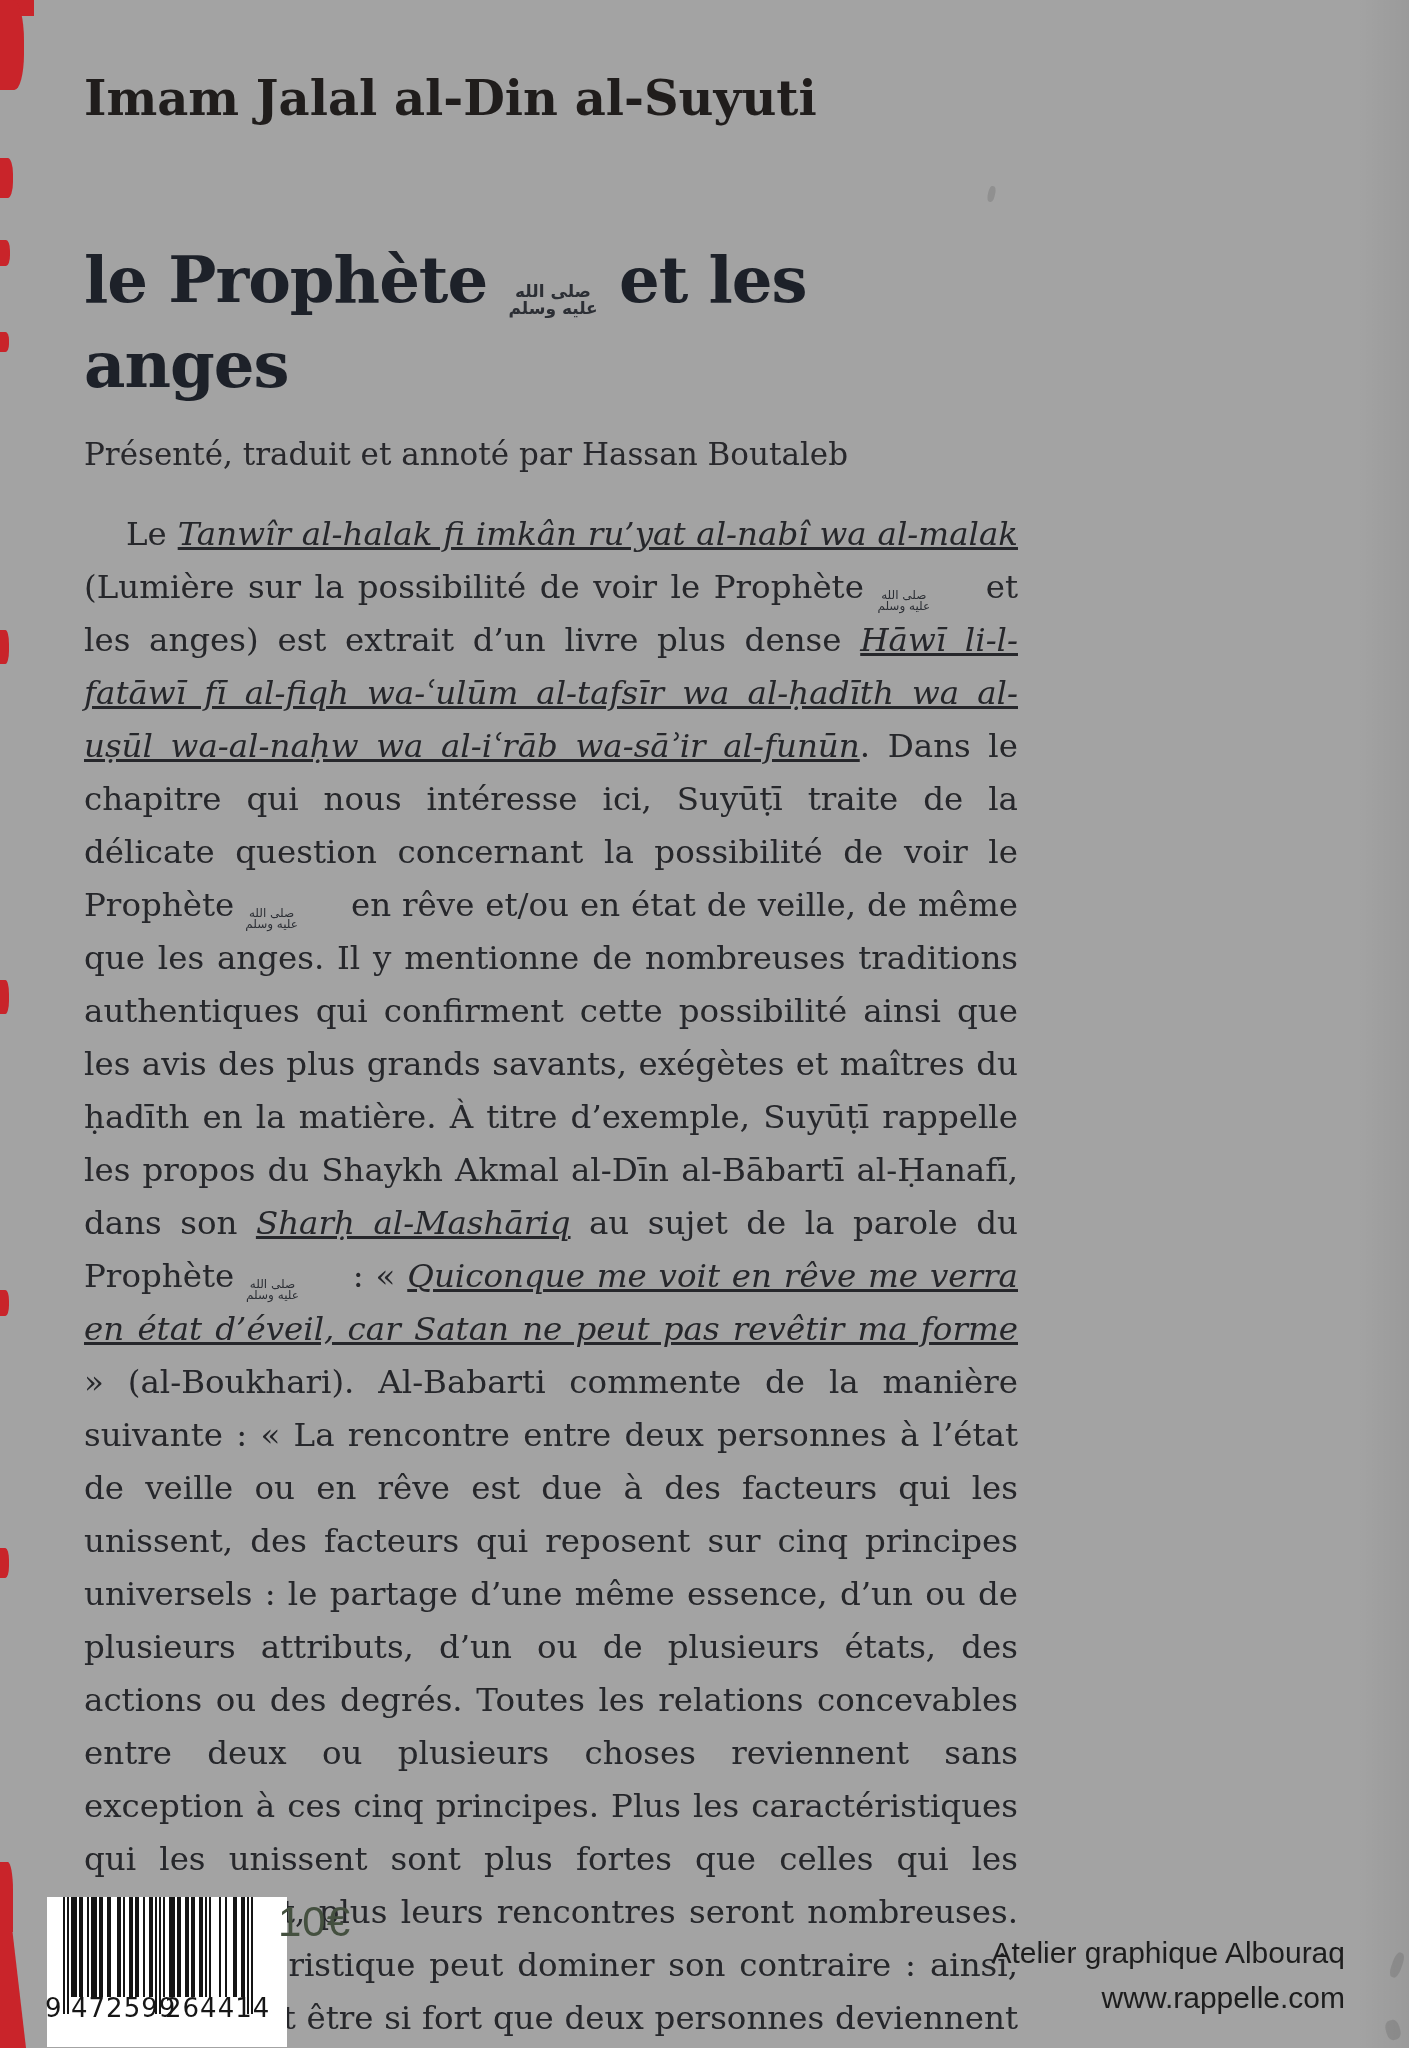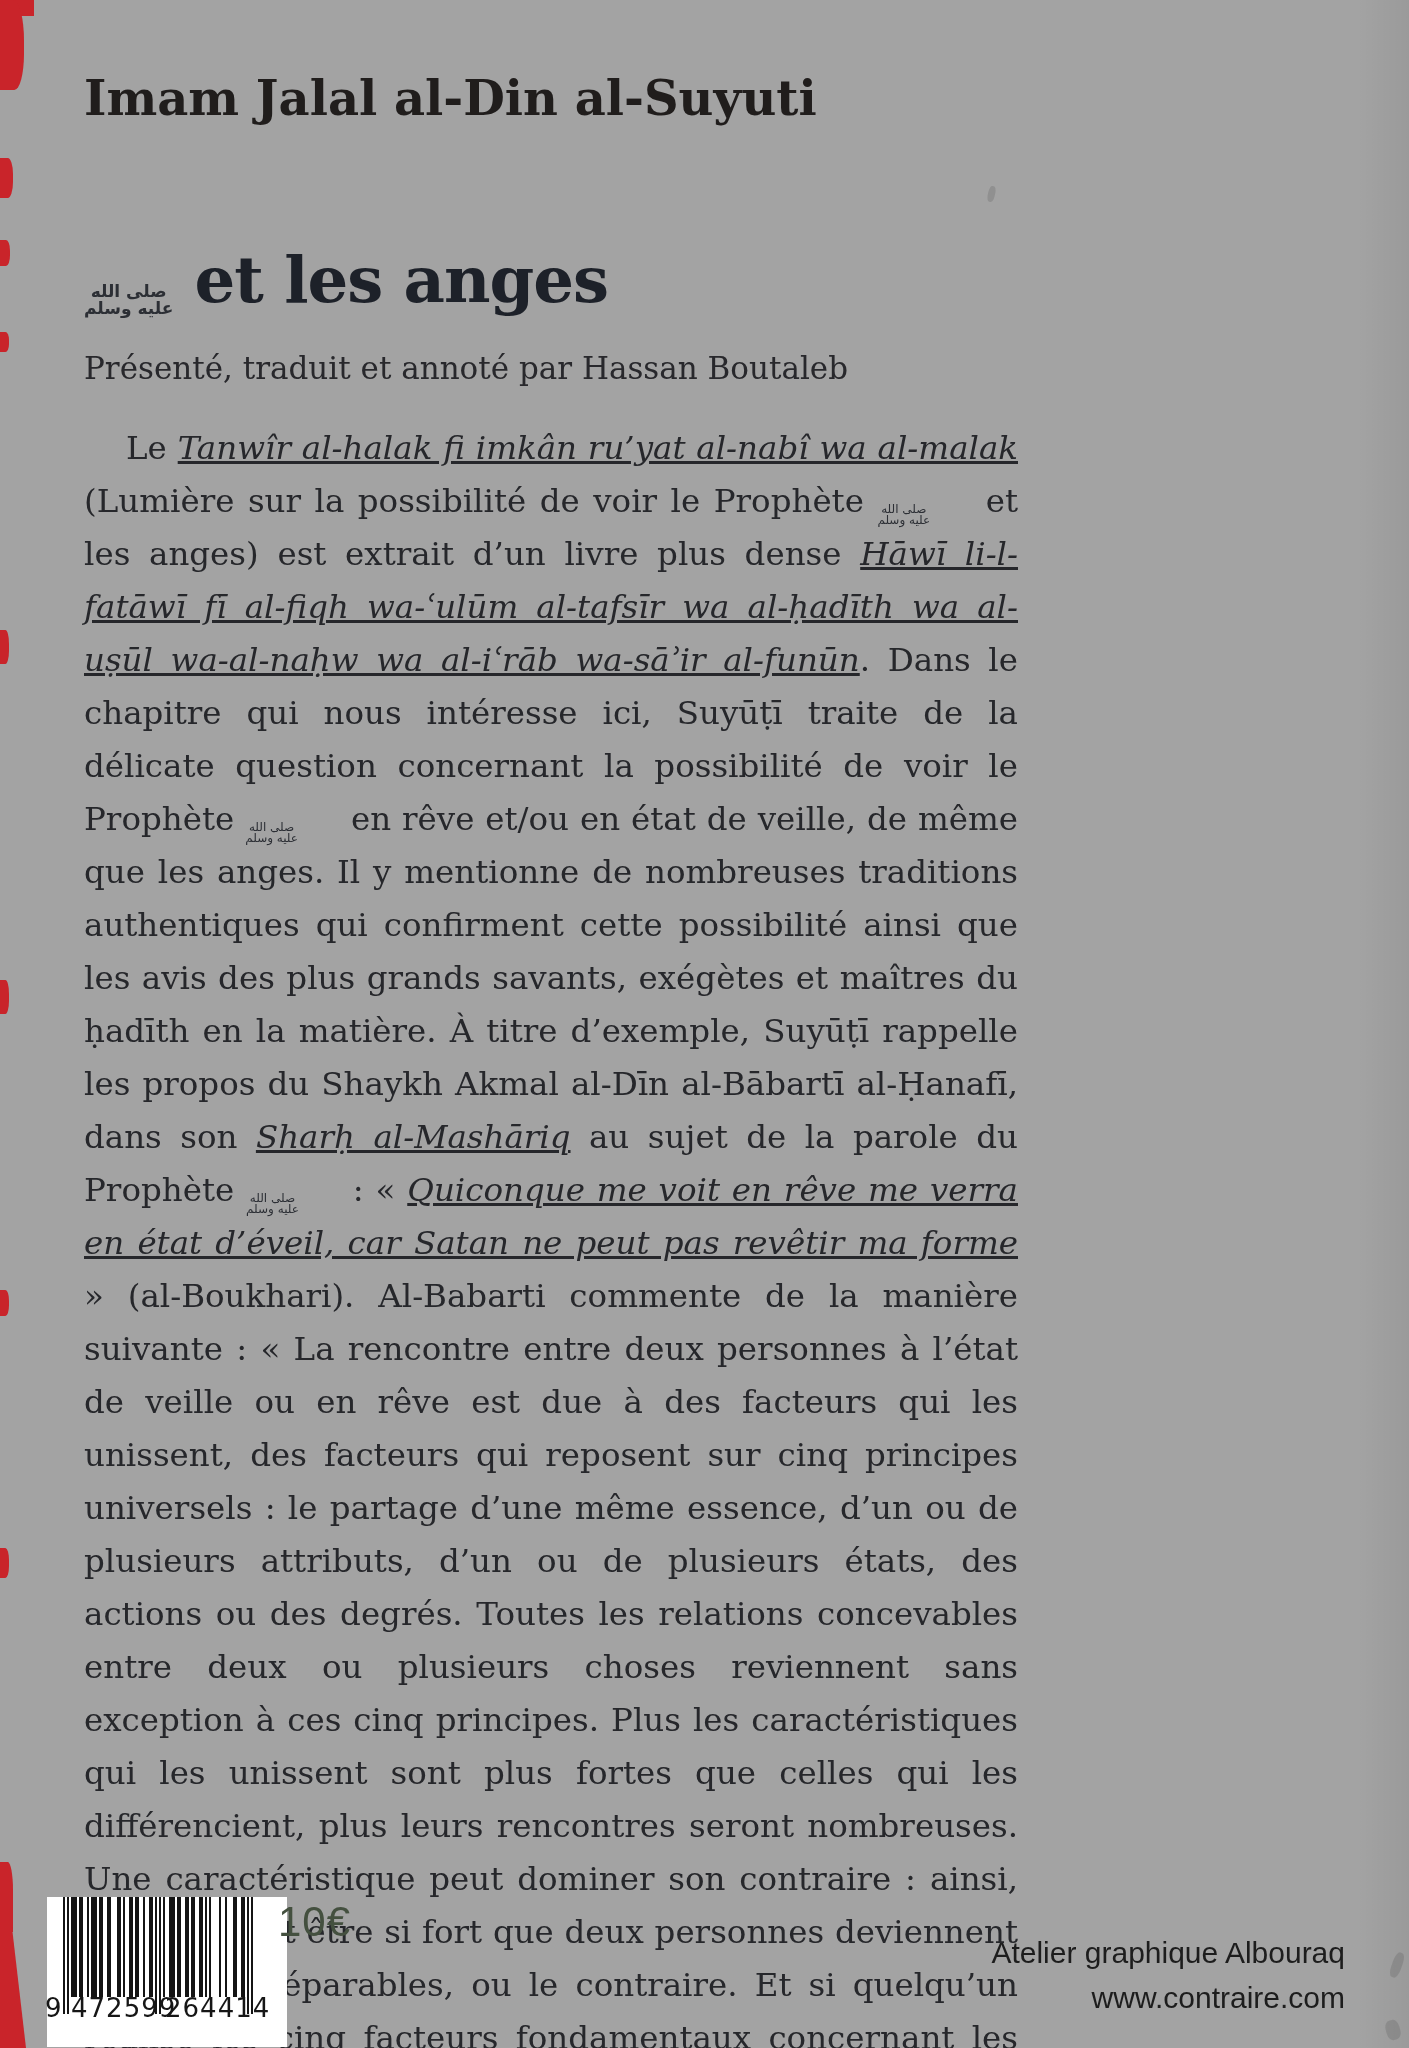--- a/index.html
+++ b/index.html
@@ -90,21 +90,21 @@
   <div class="smudge" style="left:988px;top:186px;width:7px;height:16px;transform:rotate(12deg);"></div>
   <div class="smudge" style="left:1392px;top:1952px;width:10px;height:26px;transform:rotate(20deg);"></div>
   <div class="smudge" style="left:1386px;top:2020px;width:14px;height:20px;transform:rotate(-15deg);"></div>
 
   <div class="edge-shade"></div>
 
   <div class="content">
     <h2 class="author">Imam Jalal al-Din al-Suyuti</h2>
 
     <h1 class="title" style="color: rgb(29, 33, 41);"><br>
-      <span class="honorific hon-title"><span class="hl">صلى الله</span><span class="hl">عليه وسلم</span></span><span> et les anges</span>
+      <span>le Prophète </span><span class="honorific hon-title"><span class="hl">صلى الله</span><span class="hl">عليه وسلم</span></span><span> et les anges</span>
     </h1>
 
     <p class="subtitle">Présenté, traduit et annoté par Hassan Boutaleb</p>
 
     <p class="body-par" id="body-paragraph"><span class="seg-normal">Le </span><span class="seg-italic">Tanwîr al-halak fi imkân ru’yat al-nabî wa al-malak</span><span class="seg-normal"> (Lumière sur la possibilité de voir le Prophète </span><span class="honorific hon-body"><span class="hl">صلى الله</span><span class="hl">عليه وسلم</span></span><span class="seg-normal"> et les anges) est extrait d’un livre plus dense </span><span class="seg-italic">Hāwī li-l-fatāwī fī al-fiqh wa-ʿulūm al-tafsīr wa al-ḥadīth wa al-uṣūl wa-al-naḥw wa al-iʿrāb wa-sāʾir al-funūn</span><span class="seg-normal">. Dans le chapitre qui nous intéresse ici, Suyūṭī traite de la délicate question concernant la possibilité de voir le Prophète </span><span class="honorific hon-body"><span class="hl">صلى الله</span><span class="hl">عليه وسلم</span></span><span class="seg-normal"> en rêve et/ou en état de veille, de même que les anges. Il y mentionne de nombreuses traditions authentiques qui confirment cette possibilité ainsi que les avis des plus grands savants, exégètes et maîtres du ḥadīth en la matière. À titre d’exemple, Suyūṭī rappelle les propos du Shaykh Akmal al-Dīn al-Bābartī al-Ḥanafī, dans son </span><span class="seg-italic">Sharḥ al-Mashāriq</span><span class="seg-normal"> au sujet de la parole du Prophète </span><span class="honorific hon-body"><span class="hl">صلى الله</span><span class="hl">عليه وسلم</span></span><span class="seg-normal"> : « </span><span class="seg-italic">Quiconque me voit en rêve me verra en état d’éveil, car Satan ne peut pas revêtir ma forme</span><span class="seg-normal"> » (al-Boukhari). Al-Babarti commente de la manière suivante : « La rencontre entre deux personnes à l’état de veille ou en rêve est due à des facteurs qui les unissent, des facteurs qui reposent sur cinq principes universels : le partage d’une même essence, d’un ou de plusieurs attributs, d’un ou de plusieurs états, des actions ou des degrés. Toutes les relations concevables entre deux ou plusieurs choses reviennent sans exception à ces cinq principes. Plus les caractéristiques qui les unissent sont plus fortes que celles qui les différencient, plus leurs rencontres seront nombreuses. Une caractéristique peut dominer son contraire : ainsi, l’amour peut être si fort que deux personnes deviennent presque inséparables, ou le contraire. Et si quelqu’un réalise les cinq facteurs fondamentaux concernant les esprits des individus parfaits du passé, sa relation avec eux se confirme et il peut les rencontrer quand il le souhaite. »</span></p>
   </div>
 
   <div class="barcode">
     <div class="bc-bars" id="bc-bars">
         <div class="bc-bar tall" style="left: 0px; width: 2px;"></div>
@@ -142,16 +142,16 @@
       <span class="bc-lead">9</span>
       <span class="bc-group1">472599</span>
       <span class="bc-group2">264414</span>
     </div>
   </div>
 
   <div class="price" style="color: rgb(68, 80, 63);">10€</div>
 
   <div class="publisher">
     <div>Atelier graphique Albouraq</div>
-    <div>www.contraire.com</div>
+    <div>www.rappelle.com</div>
   </div>
 
 </div>
 
 </body></html>

